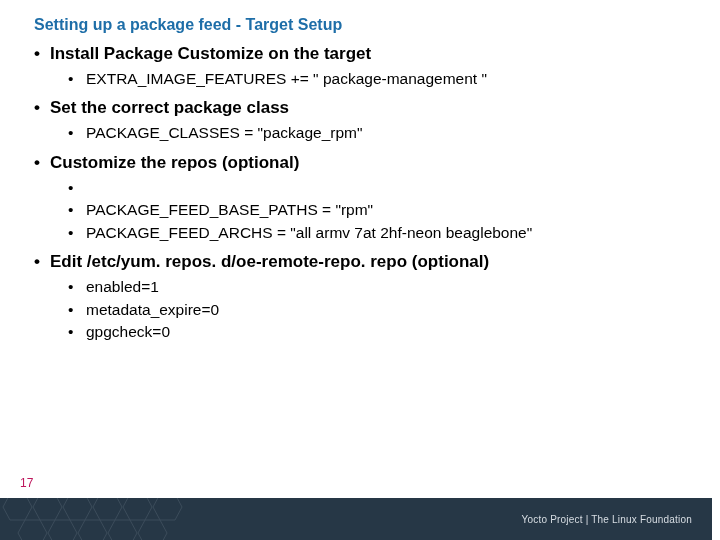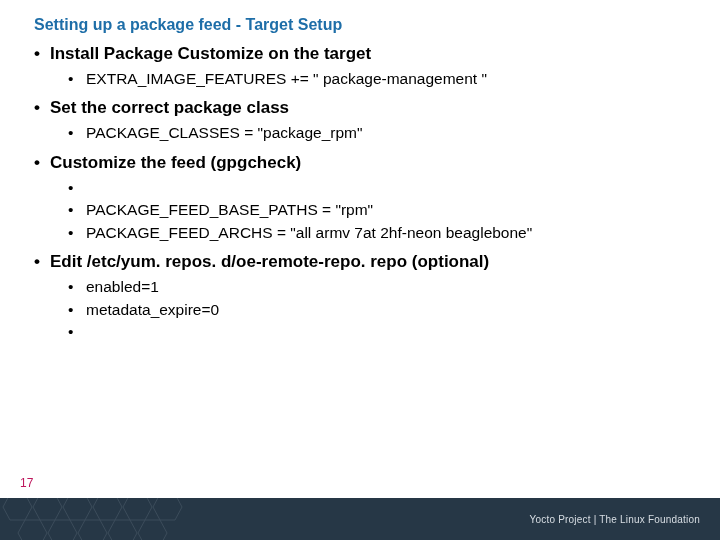--- a/index.html
+++ b/index.html
@@ -8,21 +8,21 @@
   .title { color: #1e6ea8; font-size: 16px; font-weight: bold; padding: 16px 0 10px 34px; }
   .content { padding: 0 34px 0 34px; }
   ul.level1 { list-style: none; }
   ul.level1 > li { margin-bottom: 8px; }
   ul.level1 > li > .b1 { display: flex; align-items: flex-start; font-size: 17px; font-weight: bold; color: #000; margin-bottom: 4px; }
   .bullet-dot { width: 16px; flex-shrink: 0; text-align: left; }
   ul.level2 { list-style: none; padding-left: 34px; }
   ul.level2 > li { display: flex; align-items: flex-start; font-size: 15.5px; color: #000; line-height: 1.45; }
   ul.level2 .bullet-dot { width: 18px; }
   a.link { color: #0a5dc1; text-decoration: underline; }
-  .footer { position: absolute; left: 0; right: 0; bottom: 0; height: 42px; background: #263746; margin-top: 44px; }
+  .footer { position: absolute; left: 0; right: 8px; bottom: 0; height: 42px; background: #263746; margin-top: 44px; }
   .footer .hex { position: absolute; left: 0; top: 0; height: 42px; width: 230px; overflow: hidden; opacity: 0.6; }
   .footer .hex svg { width: 230px; height: 60px; margin-top: -9px; }
   .page-num { position: absolute; left: 20px; bottom: 50px; font-size: 12px; color: #be185d; }
   .footer-text { position: absolute; right: 20px; top: 0; height: 42px; display: flex; align-items: center; font-size: 10px; color: #d7dde3; letter-spacing: 0.2px; }
 </style>
 </head>
 <body>
 <div class="slide">
 
 <div class="title">Setting up a package feed - Target Setup</div>
@@ -49,21 +49,21 @@
       <ul class="level2">
         <li>
               <span class="bullet-dot">•</span>
               <span>PACKAGE_CLASSES = "package_rpm"</span>
             </li>
       </ul>
     </li>
     <li>
       <div class="b1">
             <span class="bullet-dot">•</span>
-            <span>Customize the feed (gpgcheck)</span>
+            <span>Customize the repos (optional)</span>
           </div>
       <ul class="level2">
         <li>
               <span class="bullet-dot">•</span>
             </li>
         <li>
               <span class="bullet-dot">•</span>
               <span>PACKAGE_FEED_BASE_PATHS = "rpm"</span>
             </li>
         <li>
@@ -81,20 +81,21 @@
         <li>
               <span class="bullet-dot">•</span>
               <span>enabled=1</span>
             </li>
         <li>
               <span class="bullet-dot">•</span>
               <span>metadata_expire=0</span>
             </li>
         <li>
               <span class="bullet-dot">•</span>
+              <span>gpgcheck=0</span>
             </li>
       </ul>
     </li>
   </ul>
 </div>
 
 <div class="page-num">17</div>
 
 <div class="footer">
   <div class="hex">

